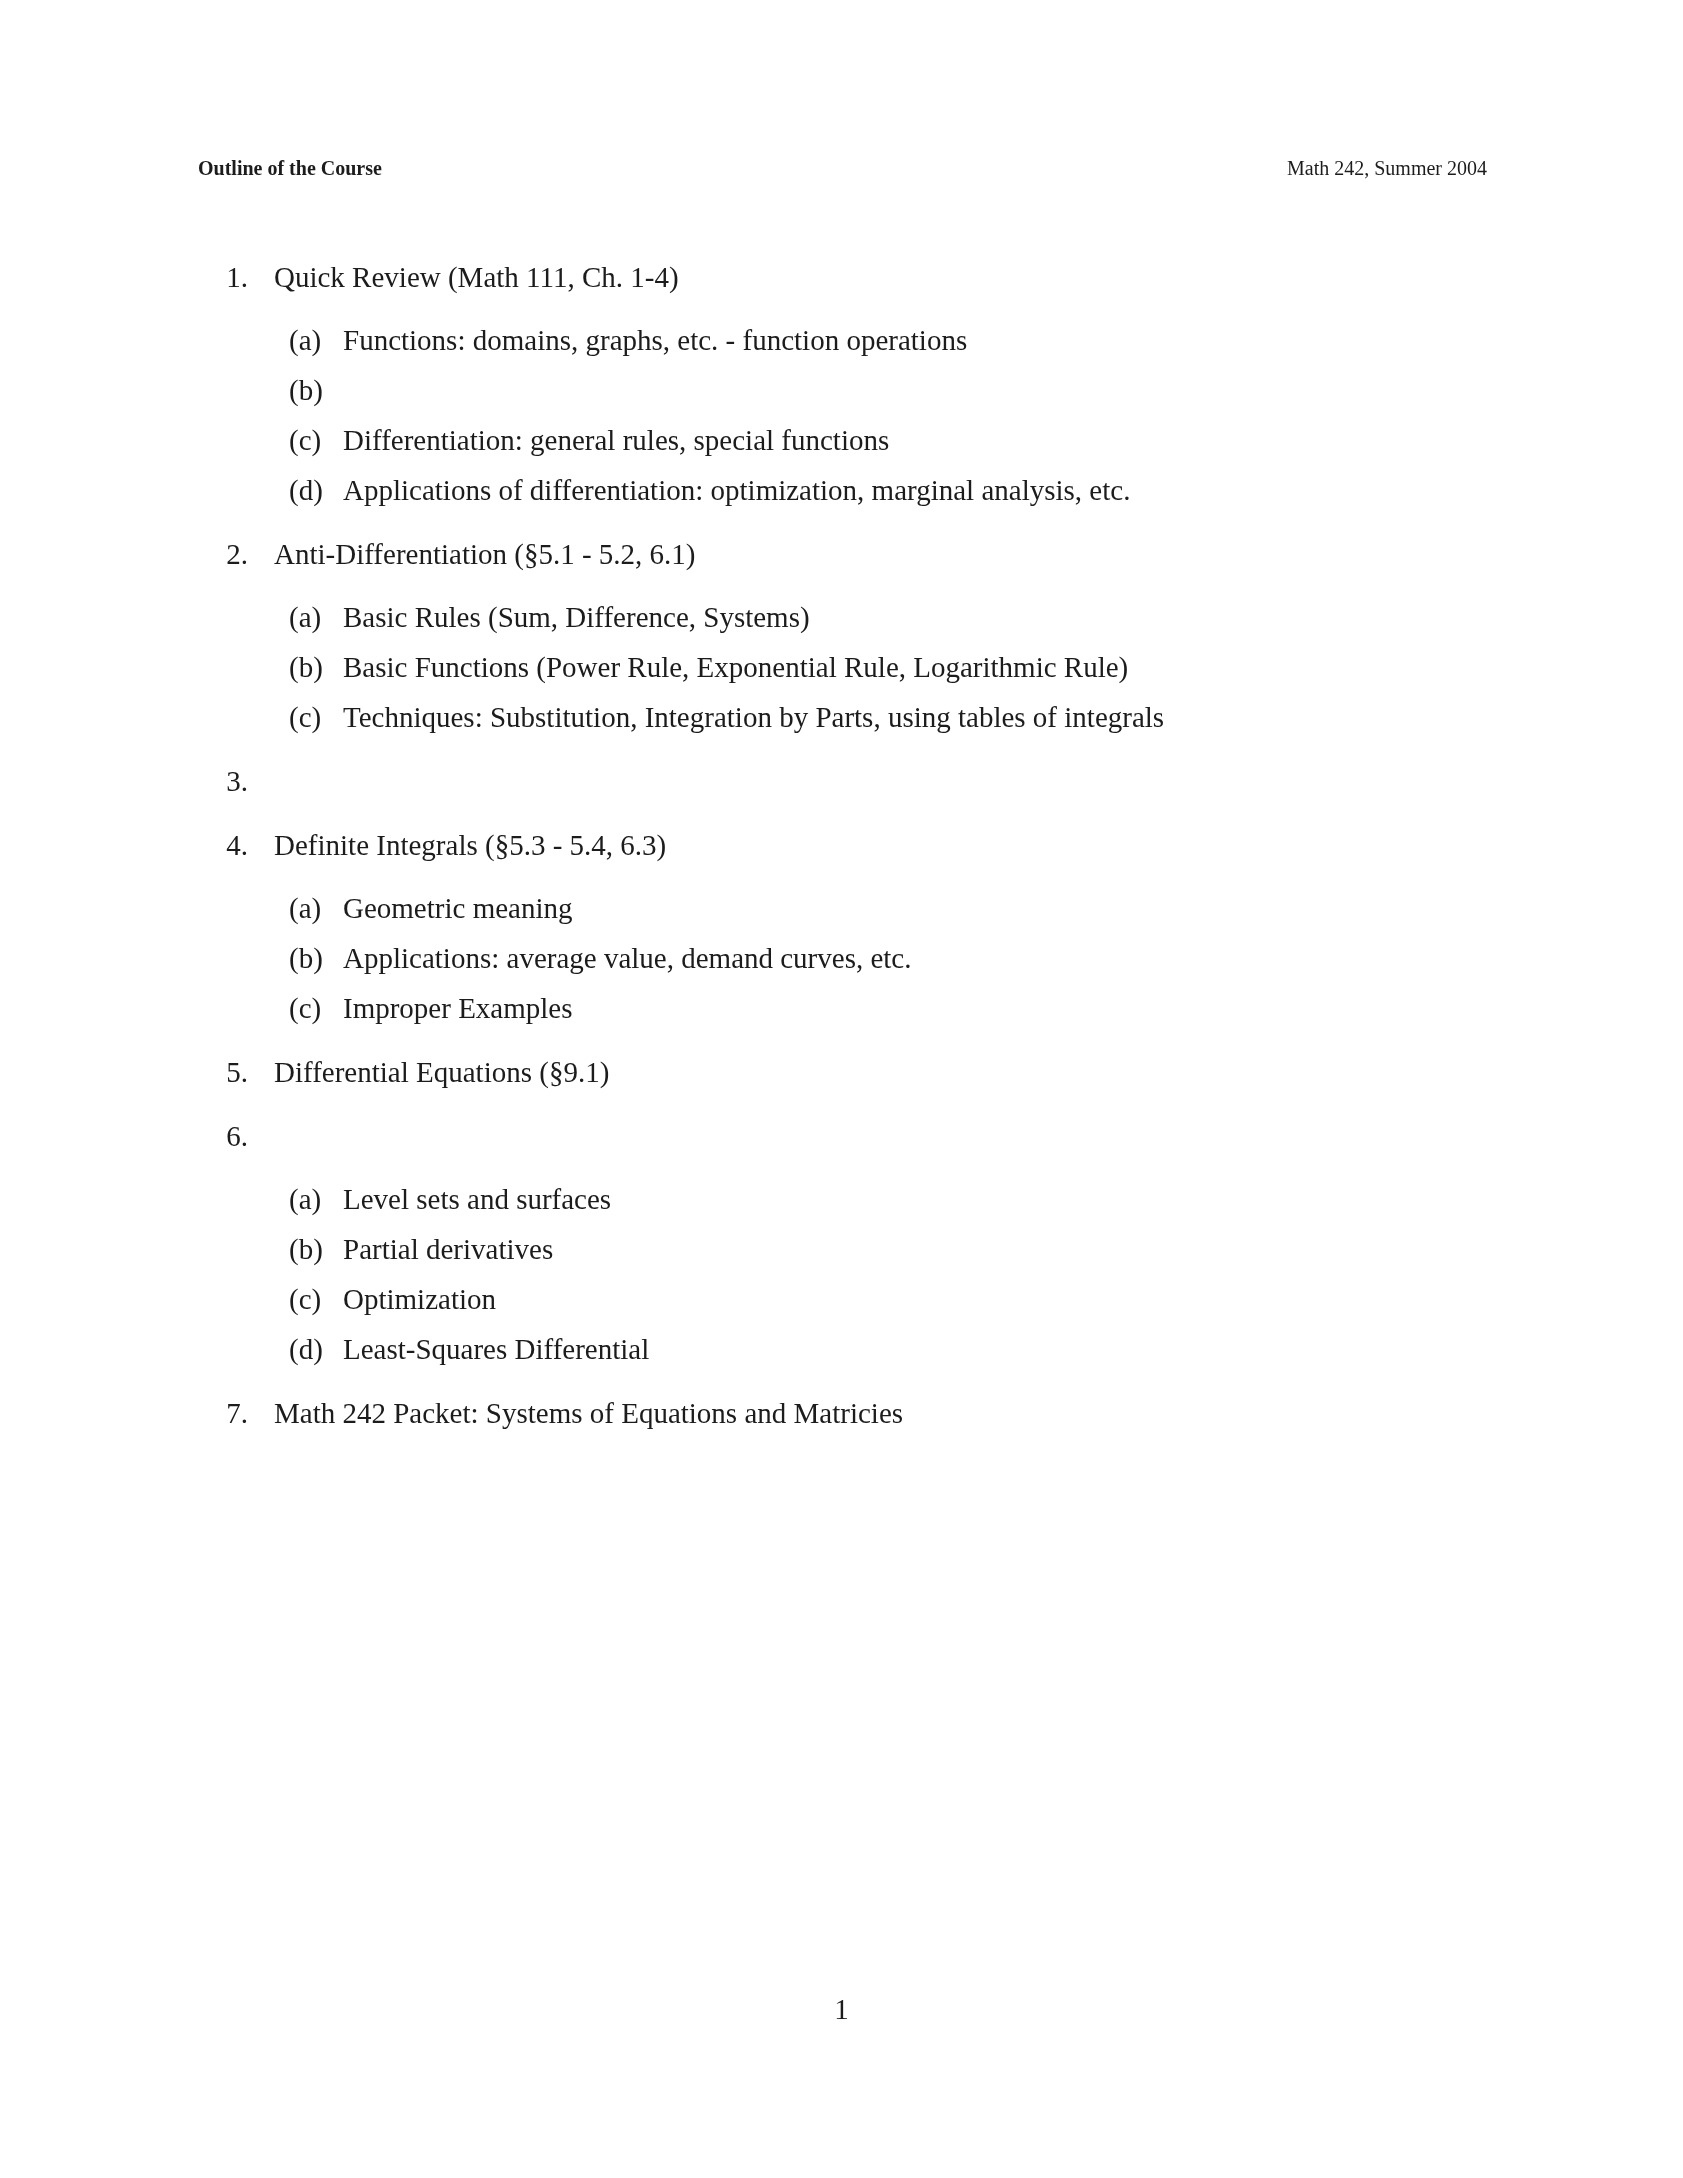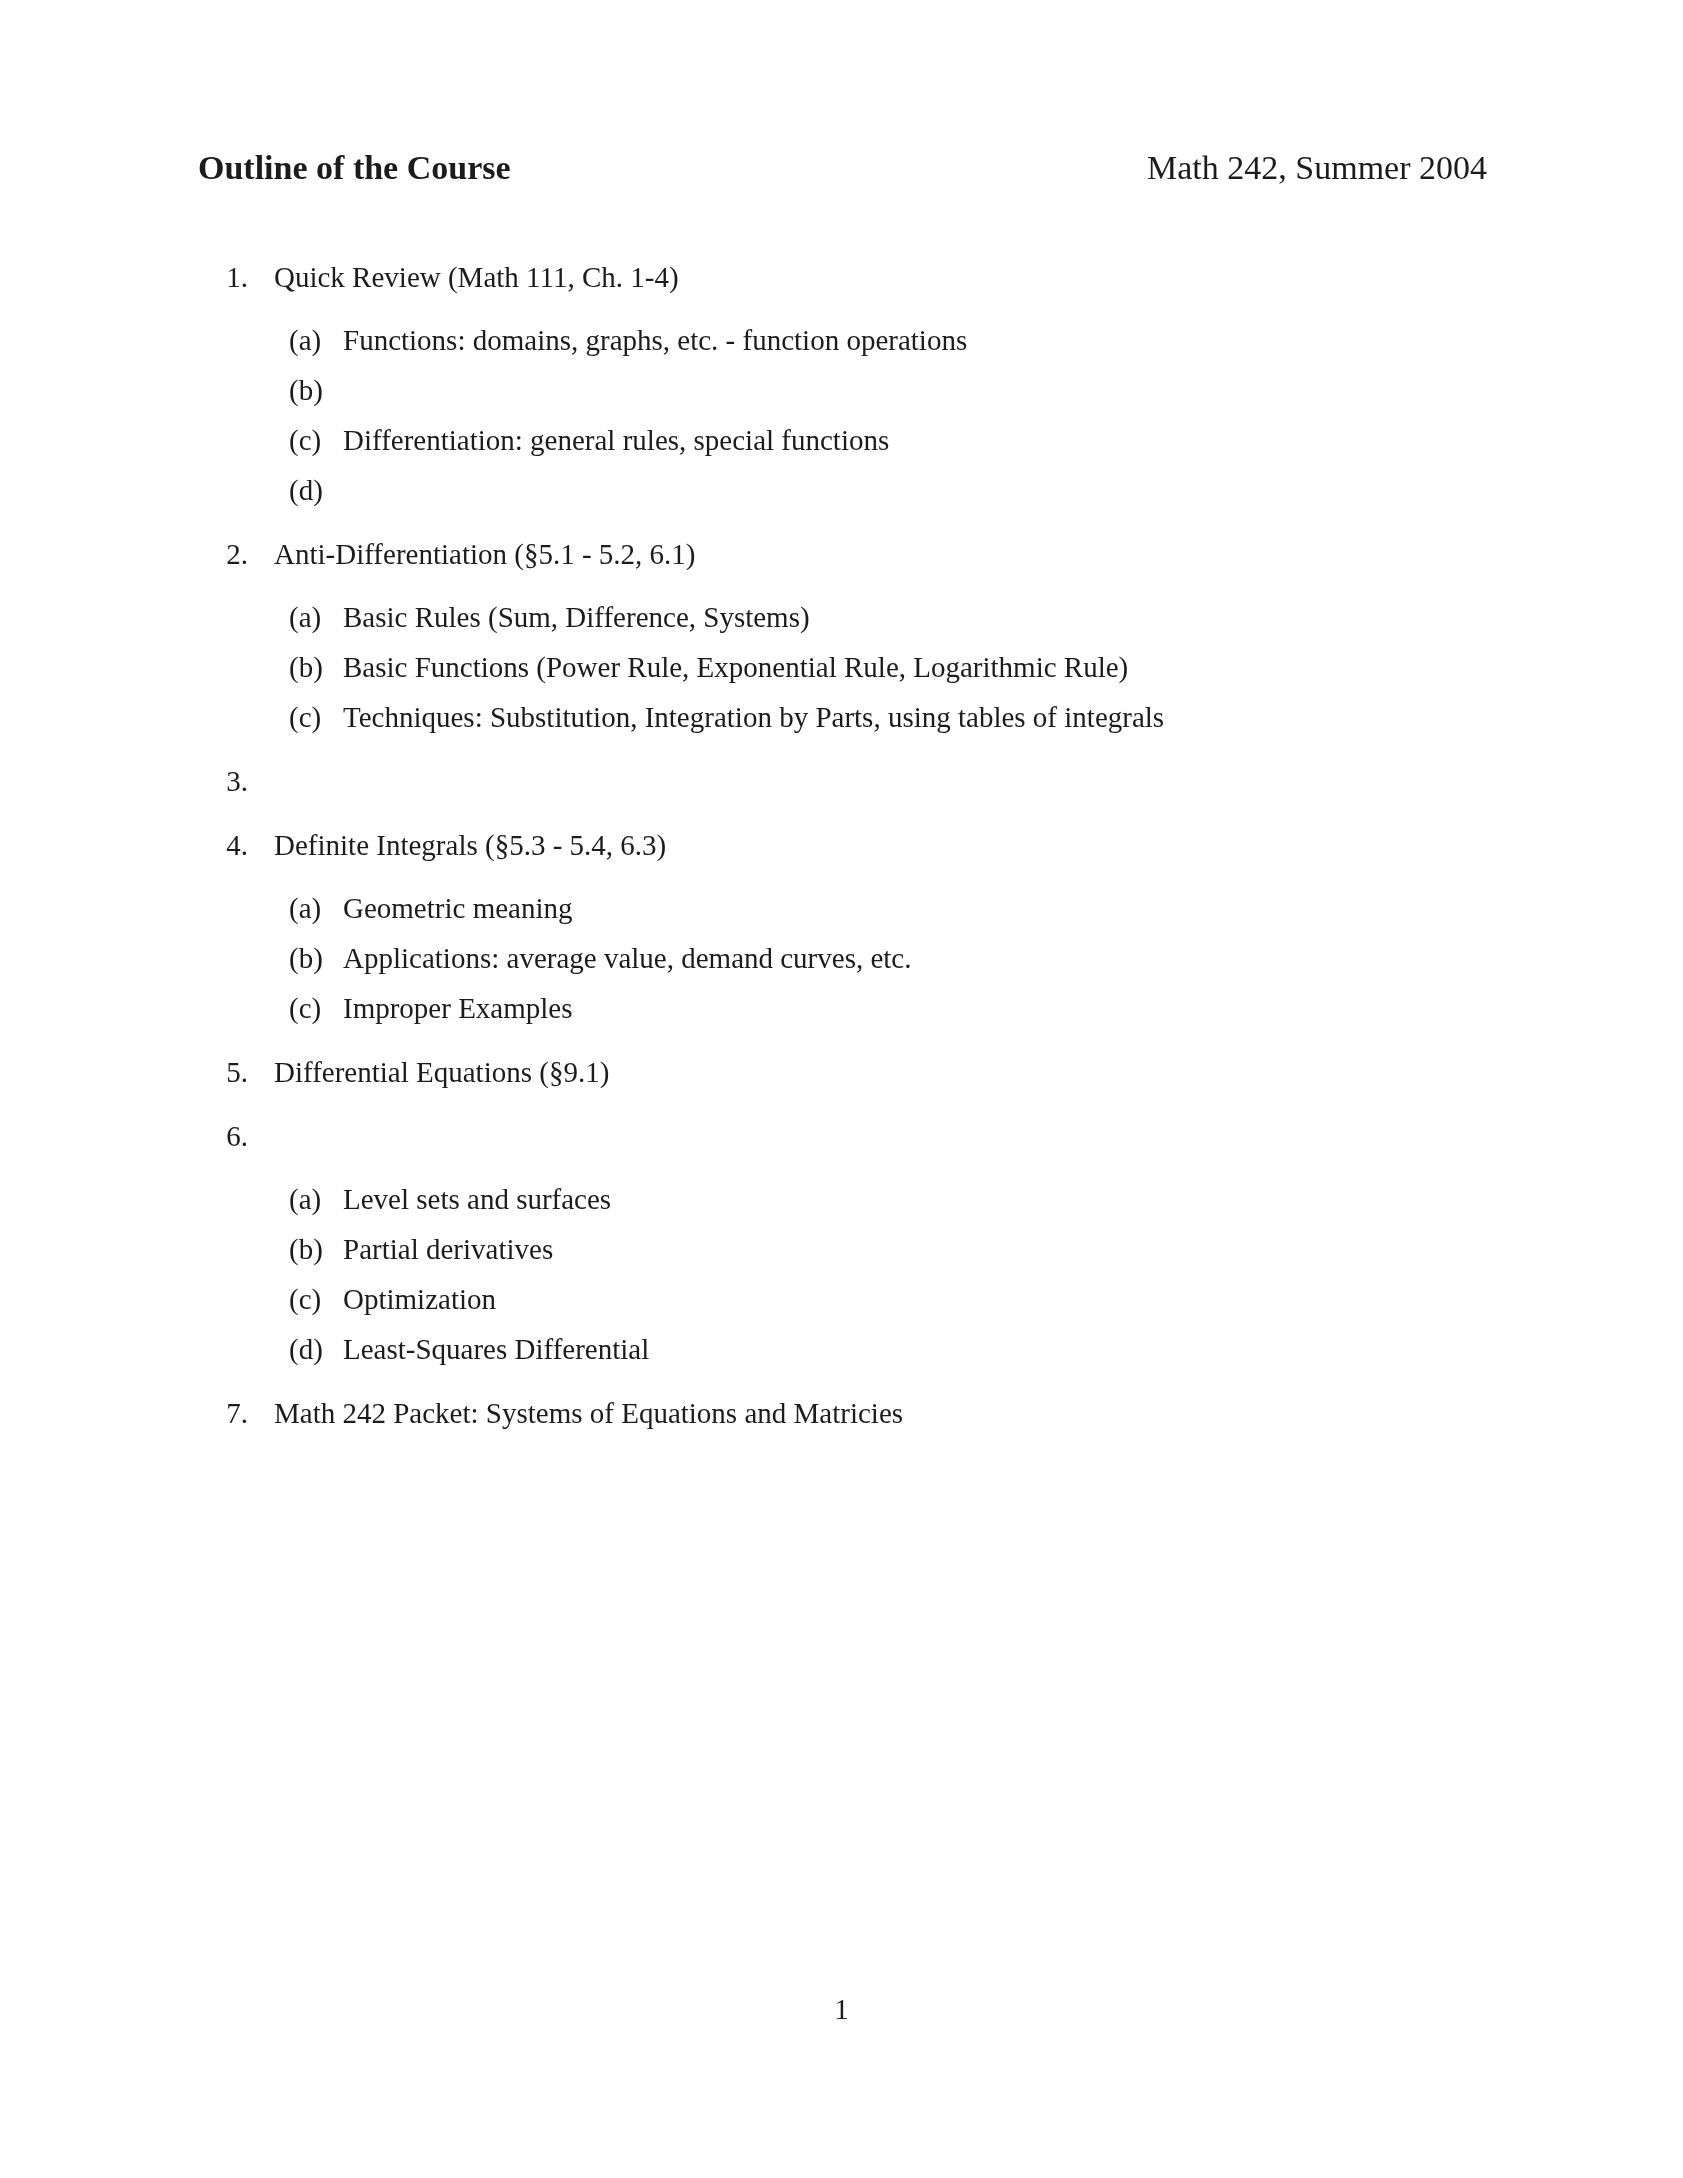--- a/index.html
+++ b/index.html
@@ -17,21 +17,21 @@
     overflow: hidden;
   }
   .header {
     position: absolute;
     top: 149px;
     left: 198px;
     width: 1289px;
     display: flex;
     justify-content: space-between;
     align-items: baseline;
-    font-size: 34px;
+    font-size: 20px;
     line-height: 38px;
     white-space: nowrap;
   }
   .title {
     font-weight: 700;
   }
   .content {
     position: absolute;
     top: 252px;
     left: 198px;
@@ -87,20 +87,21 @@
     <span class="sublabel">(b)</span>
   </div>
 
   <div class="subitem">
     <span class="sublabel">(c)</span>
     <span class="stxt">Differentiation: general rules, special functions</span>
   </div>
 
   <div class="subitem">
     <span class="sublabel">(d)</span>
+    <span class="stxt">Applications of differentiation: optimization, marginal analysis, etc.</span>
   </div>
 </div>
   </div>
 
   <div class="item">
     <div class="item-head">
       <span class="num">2.</span>
       <span class="itxt">Anti-Differentiation (§5.1 - 5.2, 6.1)</span>
     </div>
     <div class="subitems">

